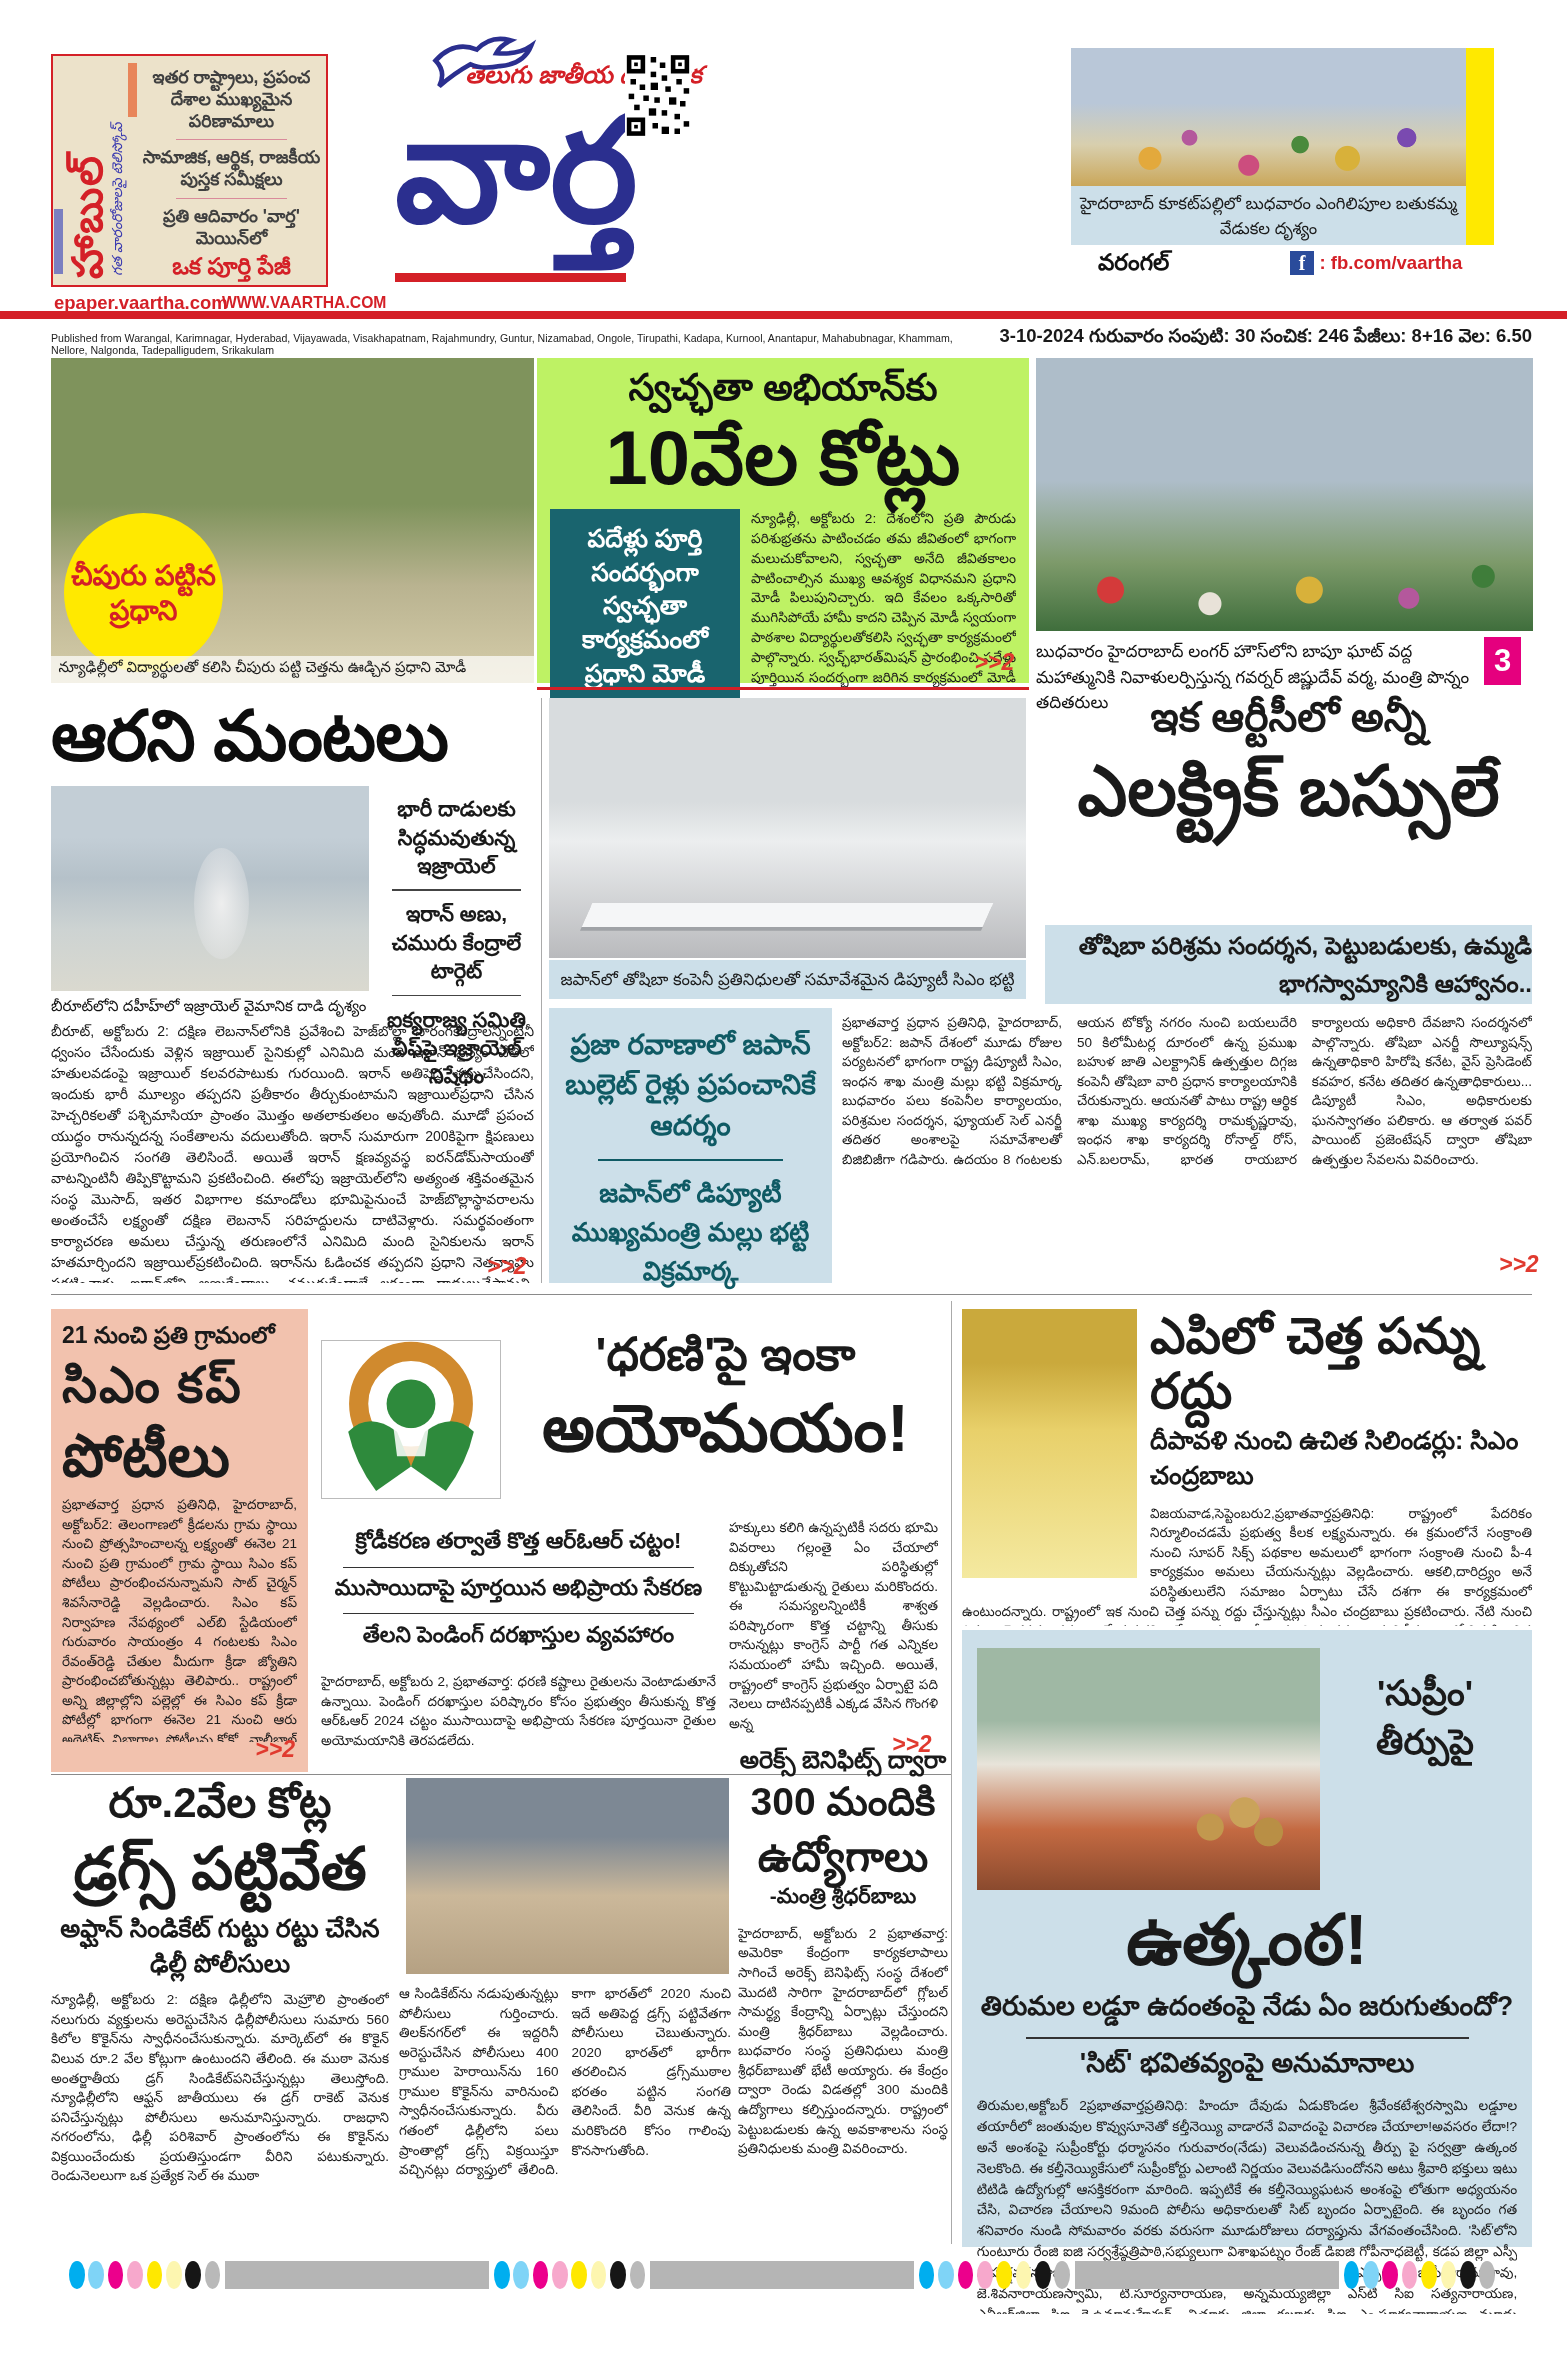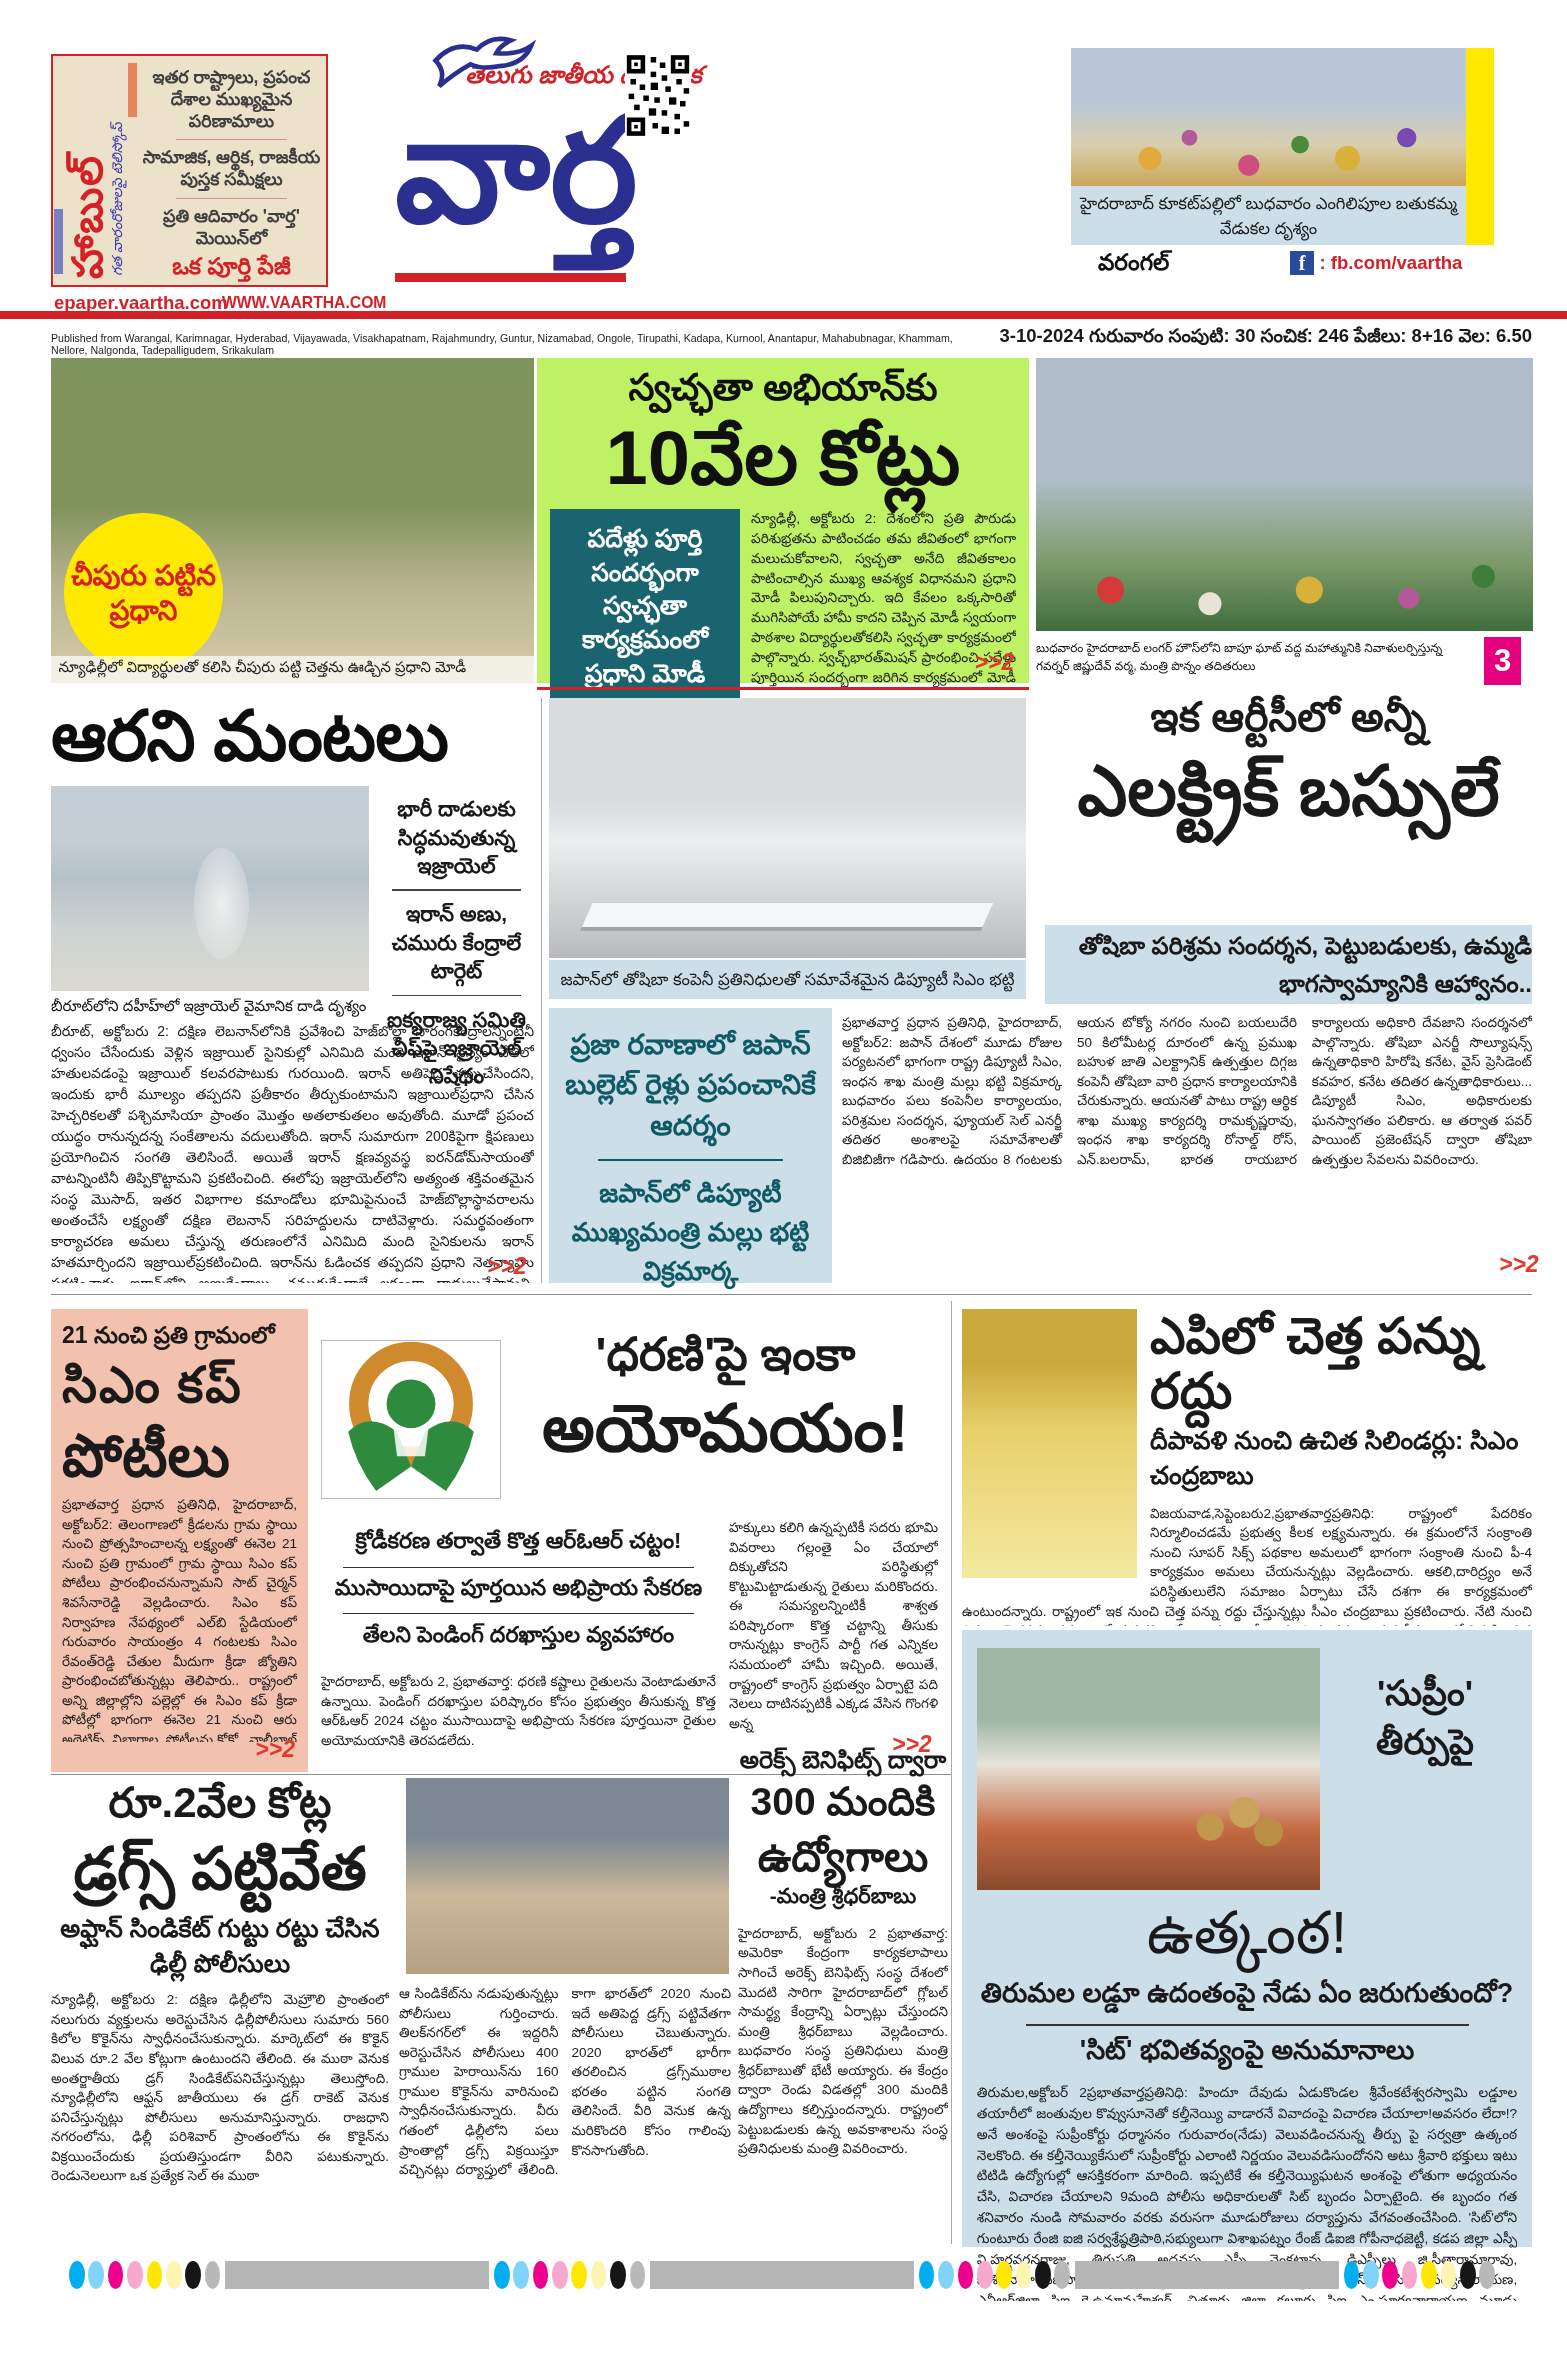--- a/index.html
+++ b/index.html
@@ -65,21 +65,21 @@
   .swachh-more { position:absolute; right:14.8px; bottom:7.4px; }
   .red-under-swachh { left:537px; top:687px; width:492px; height:2.8px; background:#d42027; }
   .photo-governor { left:1036px; top:358px; width:497px; height:273px;
      background:
        radial-gradient(circle at 15% 85%, #d43a3a 0 13px, transparent 14px),
        radial-gradient(circle at 35% 90%, #e8e2d8 0 11px, transparent 12px),
        radial-gradient(circle at 55% 85%, #d8b13a 0 13px, transparent 14px),
        radial-gradient(circle at 75% 88%, #b4589c 0 10px, transparent 11px),
        radial-gradient(circle at 90% 80%, #3f7d3a 0 11px, transparent 12px),
        linear-gradient(180deg, #aebdc9 0 45%, #7d9a6a 75%, #3f6e3c 100%); }
-  .gov-caption { left:1036px; top:639px; width:434px; font-size:12px; line-height:1.5; }
+  .gov-caption { left:1036px; top:639px; width:434px; font-size:17px; line-height:1.5; }
   .badge-3 { left:1484px; top:637px; width:37px; height:48px; background:#e5007e; color:#ffffff; font-weight:bold; font-size:31px; text-align:center; line-height:48px; }
 
   
   .h-flames { left:51px; top:696px; width:483px; font-size:70px; font-weight:bold; color:#0d0d0d; letter-spacing:-0.9px; }
   .photo-beirut { left:51px; top:786px; width:318px; height:205px;
      background: linear-gradient(180deg, #c3ced6 0 25%, #b5c1c9 45%, #cdd3d2 70%, #dad9cf 100%); }
   .smoke { position:absolute; left:45%; top:30%; width:55px; height:111px; background:radial-gradient(ellipse at center, rgba(240,240,240,0.95), rgba(200,205,210,0.2)); border-radius:50%; }
   .flames-bullets { left:380px; top:786px; width:153px; text-align:center; }
   .fb-item { font-size:21px; font-weight:bold; line-height:1.35; padding:9.2px 0; }
   .fb-sep { width:129px; height:1.8px; background:#444; margin:0 auto; }
@@ -128,21 +128,21 @@
   
   .supreme-box { left:962px; top:1630px; width:570px; height:617px; background:#ccdfe9; padding:14.8px; }
   .photo-court { float:left; width:343px; height:242px; margin:3.7px 13px 7.4px 0;
      background:
        radial-gradient(circle at 78% 68%, #caa35a 0 14.8px, transparent 15.7px),
        radial-gradient(circle at 68% 74%, #c2984e 0 13px, transparent 14px),
        radial-gradient(circle at 85% 76%, #b98f45 0 14px, transparent 14.8px),
        linear-gradient(180deg, #9fb8a4 0 30%, #e8e4da 48%, #c46a42 75%, #8a4a2e 100%); }
   .sup-head { text-align:center; padding-top:28px; }
   .sup-h1 { font-size:35px; font-weight:bold; }
-  .sup-h2 { font-size:59px; font-weight:normal; line-height:1.2; }
+  .sup-h2 { font-size:70px; font-weight:bold; line-height:1.2; }
   .sup-sub1 { clear:both; text-align:center; font-size:27px; font-weight:bold; padding-top:9.2px; }
   .sup-rule { width:443px; height:1.8px; background:#333; margin:9.2px auto; }
   .sup-sub2 { text-align:center; font-size:27px; font-weight:bold; }
   .sup-body { font-size:13.7px; line-height:1.52; text-align:justify; margin-top:11px; height:218px; overflow:hidden; }
   .drugs-article { left:51px; top:1779px; width:338px; }
   .dr-h1 { font-size:42px; font-weight:bold; }
   .dr-h2 { font-size:59px; font-weight:bold; line-height:1.1; }
   .dr-sub { font-size:25px; font-weight:bold; line-height:1.4; margin:9.2px 0; }
   .dr-body { font-size:13.5px; line-height:1.45; text-align:justify; height:233px; overflow:hidden; }
   .photo-police { left:406px; top:1778px; width:323px; height:196px;

